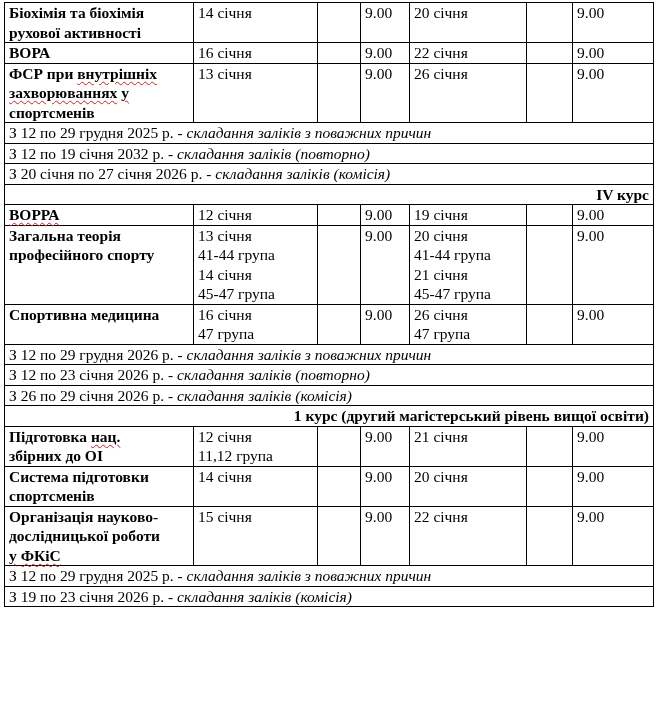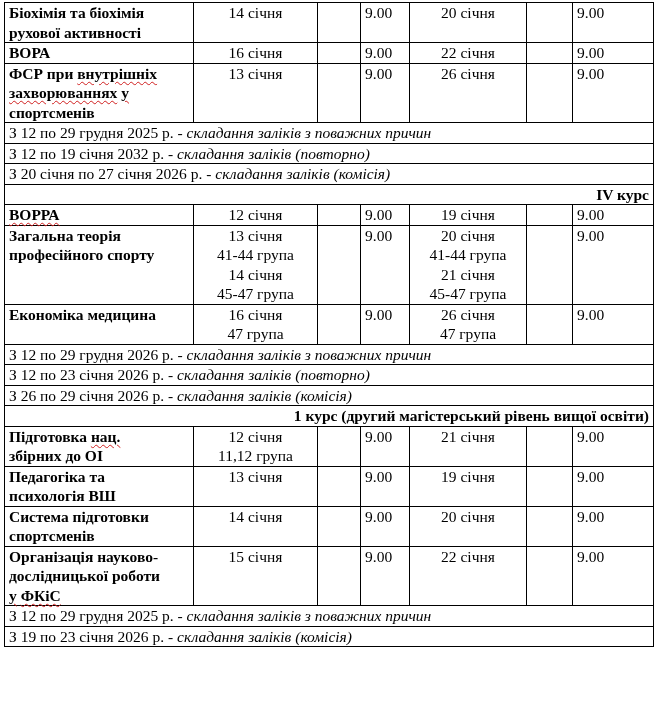--- a/index.html
+++ b/index.html
@@ -6,21 +6,21 @@
     body { width: 657px; height: 709px; position: relative; overflow: hidden;
            font-family: "Liberation Serif", serif; color: #000; font-size: 15.5px; }
     table.sched { position: absolute; left: 4px; top: 2px; border-collapse: collapse;
                   table-layout: fixed; width: 649px; }
     table.sched td { border: 1.3px solid #000; padding: 0 4px; vertical-align: top;
                      line-height: 19.5px; }
     col.c1 { width: 189px; } col.c2 { width: 124px; } col.c3 { width: 43px; }
     col.c4 { width: 49px; }  col.c5 { width: 117px; } col.c6 { width: 46px; }
     col.c7 { width: 81px; }
     td.subj { font-weight: bold; }
-    td.ctr { text-align: center; }
+    td.ctr { }
     td.tm { padding-left: 4px; }
     td.note { padding-left: 4px; }
     td.note .it { font-style: italic; }
     td.head { text-align: right; font-weight: bold; }
     .spell { text-decoration: underline wavy #d02020; text-decoration-thickness: 1px;
              text-underline-offset: 2px; }
     .line { display: block; }
   </style>
 </head>
 <body>
@@ -128,21 +128,21 @@
           <span class="line">20 січня</span>
           <span class="line">41-44 група</span>
           <span class="line">21 січня</span>
           <span class="line">45-47 група</span>
         </td>
         <td></td>
         <td class="tm">9.00</td>
       </tr>
       <tr>
         <td class="subj">
-          <span class="line">Економіка медицина</span>
+          <span class="line">Спортивна медицина</span>
         </td>
         <td class="ctr">
           <span class="line">16 січня</span>
           <span class="line">47 група</span>
         </td>
         <td></td>
         <td class="tm">9.00</td>
         <td class="ctr">
           <span class="line">26 січня</span>
           <span class="line">47 група</span>
@@ -168,36 +168,20 @@
           <span class="line">збірних  до ОІ</span>
         </td>
         <td class="ctr">
           <span class="line">12 січня</span>
           <span class="line">11,12 група</span>
         </td>
         <td></td>
         <td class="tm">9.00</td>
         <td class="ctr">
           <span class="line">21 січня</span>
-        </td>
-        <td></td>
-        <td class="tm">9.00</td>
-      </tr>
-      <tr>
-        <td class="subj">
-          <span class="line">Педагогіка та</span>
-          <span class="line">психологія ВШ</span>
-        </td>
-        <td class="ctr">
-          <span class="line">13 січня</span>
-        </td>
-        <td></td>
-        <td class="tm">9.00</td>
-        <td class="ctr">
-          <span class="line">19 січня</span>
         </td>
         <td></td>
         <td class="tm">9.00</td>
       </tr>
       <tr>
         <td class="subj">
           <span class="line">Система підготовки</span>
           <span class="line">спортсменів</span>
         </td>
         <td class="ctr">

